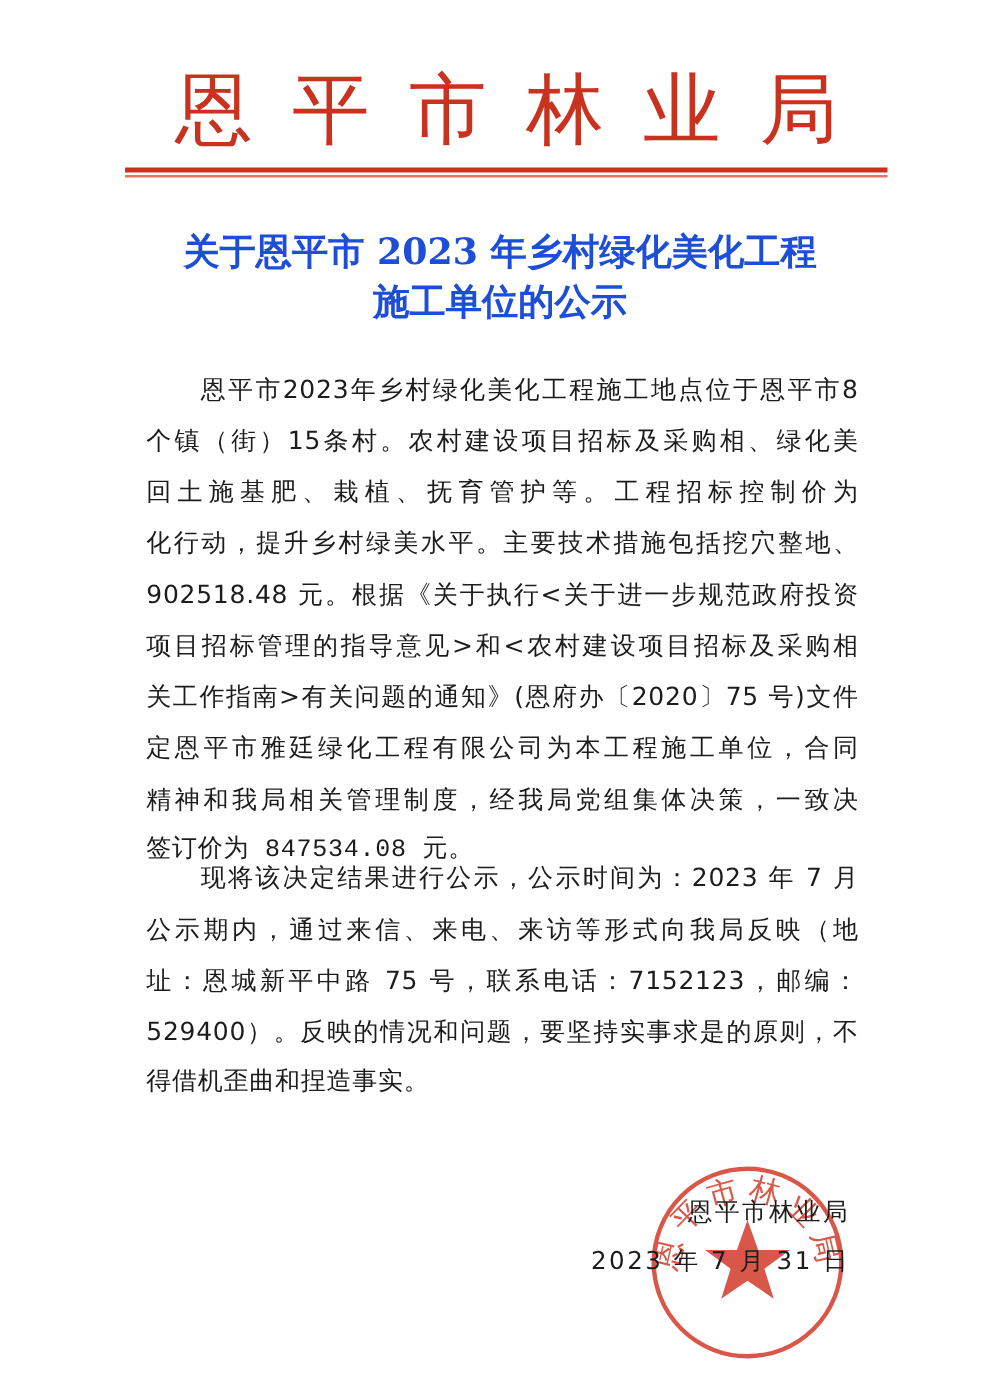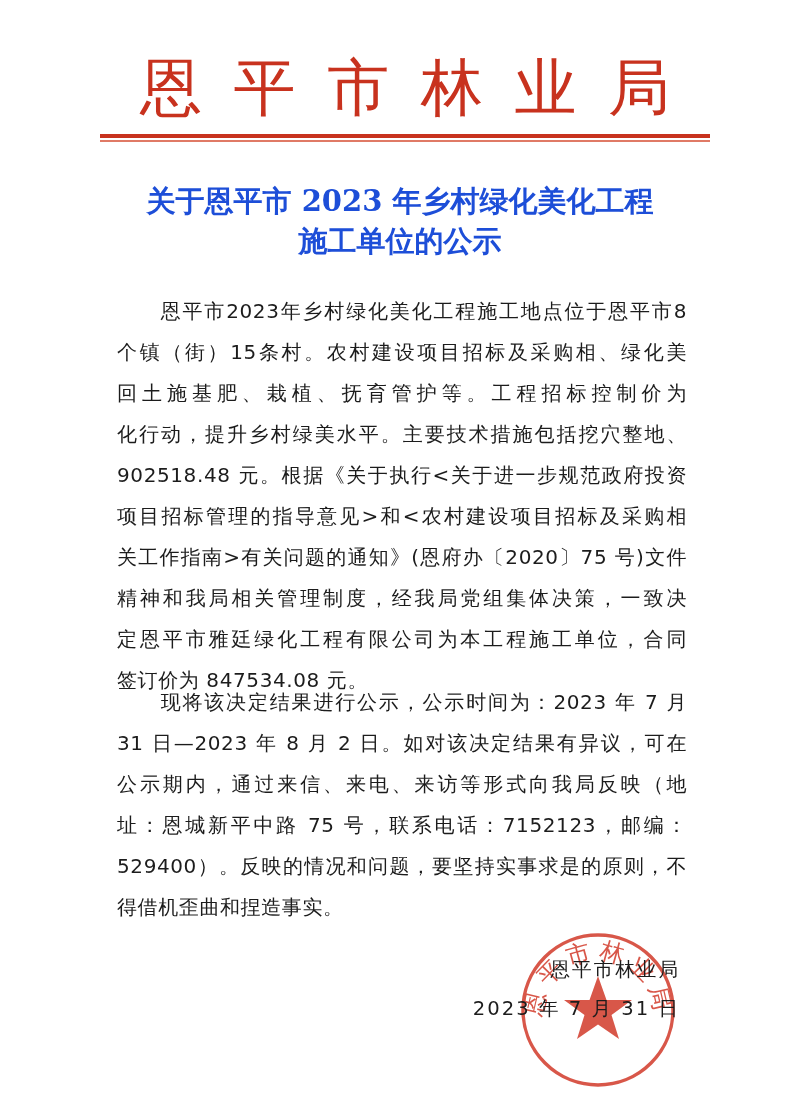--- a/index.html
+++ b/index.html
@@ -24,21 +24,21 @@
     }
     .title.l1 { top: 187px; }
     .title.l2 { top: 227px; }
 
     .body-text {
       position: absolute; left: 117px; width: 570px;
       font-family: "DejaVu Sans", "Liberation Sans", sans-serif; font-size: 20px; line-height: 41px;
       color: #1c1c1c; text-align: justify; text-align-last: left; letter-spacing: 0.6px;
     }
     .body-text .line { display: block; white-space: nowrap; text-align: justify; text-align-last: justify; }
-    .body-text .line.last { text-align-last: left; }
+    .body-text .line.last { text-align-last: left; font-family: Liberation Mono, monospace; }
     .p1 { top: 291px; }
     .p2 { top: 682px; }
 
     .sign {
       position: absolute; right: 120px; text-align: right;
       font-family: "DejaVu Sans", "Liberation Sans", sans-serif; font-size: 19.6px; color: #1c1c1c;
       letter-spacing: 2px; z-index: 3;
     }
     .sign.org { top: 956px; }
     .sign.date { top: 995px; text-align: center; }
@@ -65,28 +65,27 @@
 <div class="title l2">施工单位的公示</div>
 
 <div class="body-text p1">
   <span class="line">　　恩平市2023年乡村绿化美化工程施工地点位于恩平市8</span>
   <span class="line">个镇（街）15条村。农村建设项目招标及采购相、绿化美</span>
   <span class="line">回土施基肥、栽植、抚育管护等。工程招标控制价为</span>
   <span class="line">化行动，提升乡村绿美水平。主要技术措施包括挖穴整地、</span>
   <span class="line">902518.48 元。根据《关于执行&lt;关于进一步规范政府投资</span>
   <span class="line">项目招标管理的指导意见&gt;和&lt;农村建设项目招标及采购相</span>
   <span class="line">关工作指南&gt;有关问题的通知》(恩府办〔2020〕75 号)文件</span>
+  <span class="line">定恩平市雅廷绿化工程有限公司为本工程施工单位，合同</span>
   <span class="line">精神和我局相关管理制度，经我局党组集体决策，一致决</span>
-  <span class="line">定恩平市雅廷绿化工程有限公司为本工程施工单位，合同</span>
   <span class="line last">签订价为 847534.08 元。</span>
 </div>
 
 <div class="body-text p2">
   <span class="line">　　现将该决定结果进行公示，公示时间为：2023 年 7 月</span>
-  <span class="line">31 日—2023 年 8 月 2 日。如对该决定结果有异议，可在</span>
   <span class="line">公示期内，通过来信、来电、来访等形式向我局反映（地</span>
   <span class="line">址：恩城新平中路 75 号，联系电话：7152123，邮编：</span>
   <span class="line">529400）。反映的情况和问题，要坚持实事求是的原则，不</span>
   <span class="line last">得借机歪曲和捏造事实。</span>
 </div>
 
 <svg class="stamp" viewBox="0 0 156 156">
   <defs>
     <path id="sealArc" d="M 30 112 A 56 56 0 1 1 126 112"></path>
   </defs>

